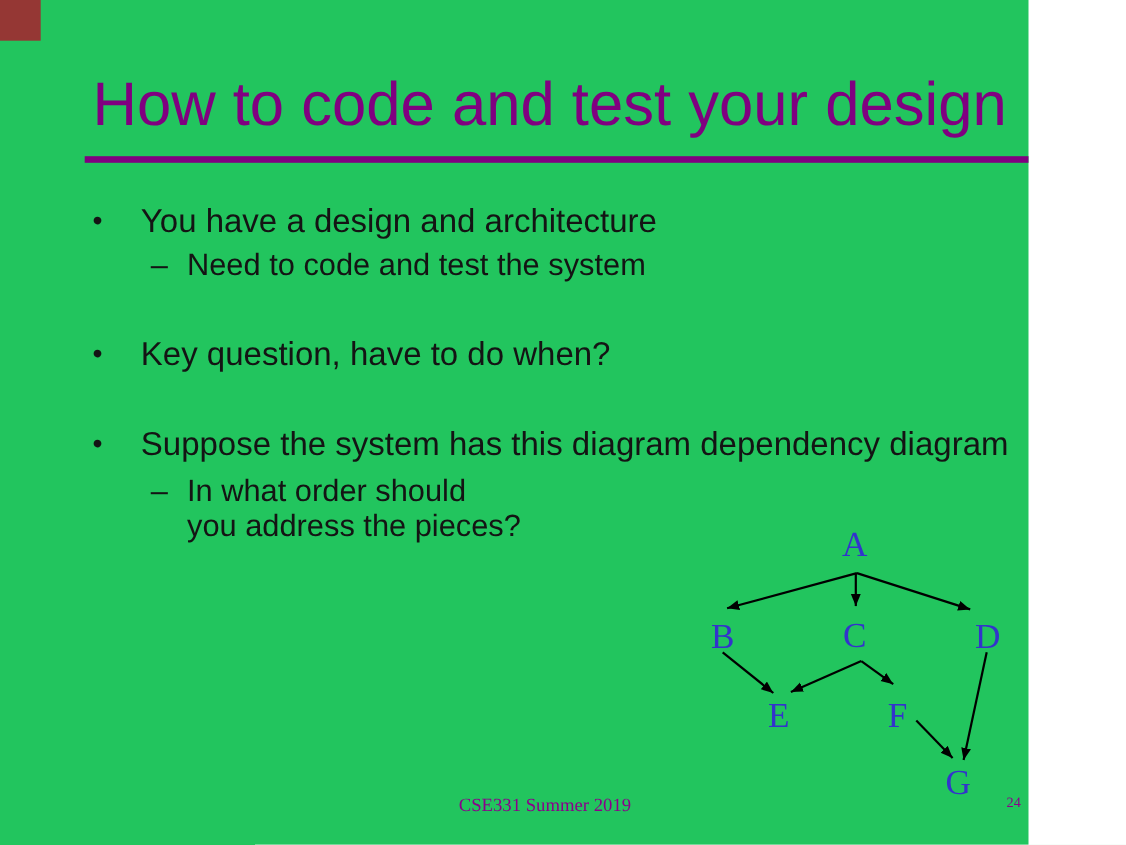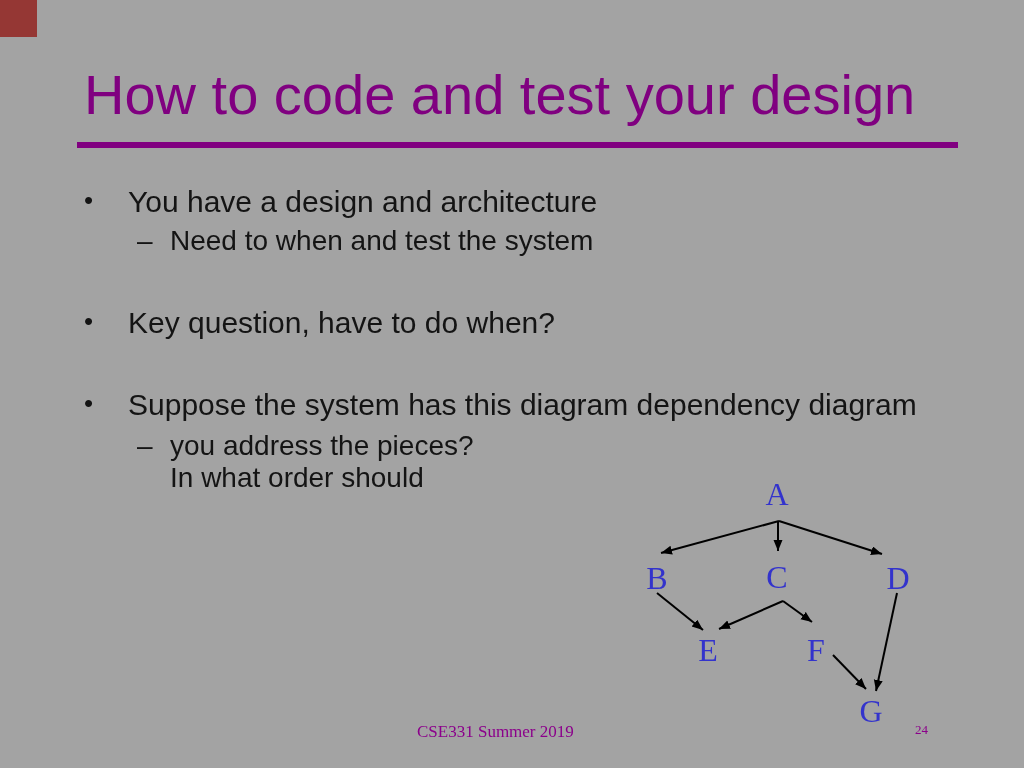--- a/index.html
+++ b/index.html
@@ -1,20 +1,20 @@
 <!DOCTYPE html>
 <html style="--color-title: #800080; --color-rule: #800080; --color-body-text: #141414; --color-node-text: #3333CC; --color-edge: #000000; --color-footer-text: #8B008B; --color-corner-marker: #953734;"><head>
 <meta charset="utf-8">
 <style>
   html, body { margin: 0; padding: 0; background: #ffffff; }
   .slide {
     position: relative;
-    width: 1024px;
+    width: 935px;
     height: 768px;
-    background: #a3a3a3;
+    background: #22c55e;
     overflow: hidden;
     font-family: "Liberation Sans", sans-serif;
     color: var(--color-body-text, #141414);
   }
   .corner-marker {
     position: absolute;
     left: 0; top: 0;
     width: 37px; height: 37px;
     background: var(--color-corner-marker, #953734);
   }
@@ -86,38 +86,38 @@
   <h1 class="title">How to code and test your design</h1>
   <div class="title-rule"></div>
 
   <div class="row lvl1" style="top:185px">
     <span class="marker">•</span>
     <span class="btext">You have a design and architecture</span>
   </div>
 
   <div class="row lvl2" style="top:225px">
     <span class="marker">–</span>
-    <span class="btext">Need to when and test the system</span>
+    <span class="btext">Need to code and test the system</span>
   </div>
 
   <div class="row lvl1" style="top:306px">
     <span class="marker">•</span>
     <span class="btext">Key question, have to do when?</span>
   </div>
 
   <div class="row lvl1" style="top:388px">
     <span class="marker">•</span>
     <span class="btext">Suppose the system has this diagram dependency diagram</span>
   </div>
 
   <div class="row lvl2" style="top:430px">
     <span class="marker">–</span>
     <span class="btext">
+      <div>In what order should</div>
       <div>you address the pieces?</div>
-      <div>In what order should</div>
     </span>
   </div>
 
   <svg id="dep-diagram" viewBox="0 0 1024 768" xmlns="http://www.w3.org/2000/svg">
     <defs>
       <marker id="arrow" markerUnits="userSpaceOnUse" markerWidth="13" markerHeight="10" refX="11" refY="4.5" orient="auto">
         <path id="arrowhead-path" d="M0,0 L11,4.5 L0,9 Z"></path>
       </marker>
     </defs>
   <line x1="779" y1="521" x2="661" y2="553" marker-end="url(#arrow)"></line>

